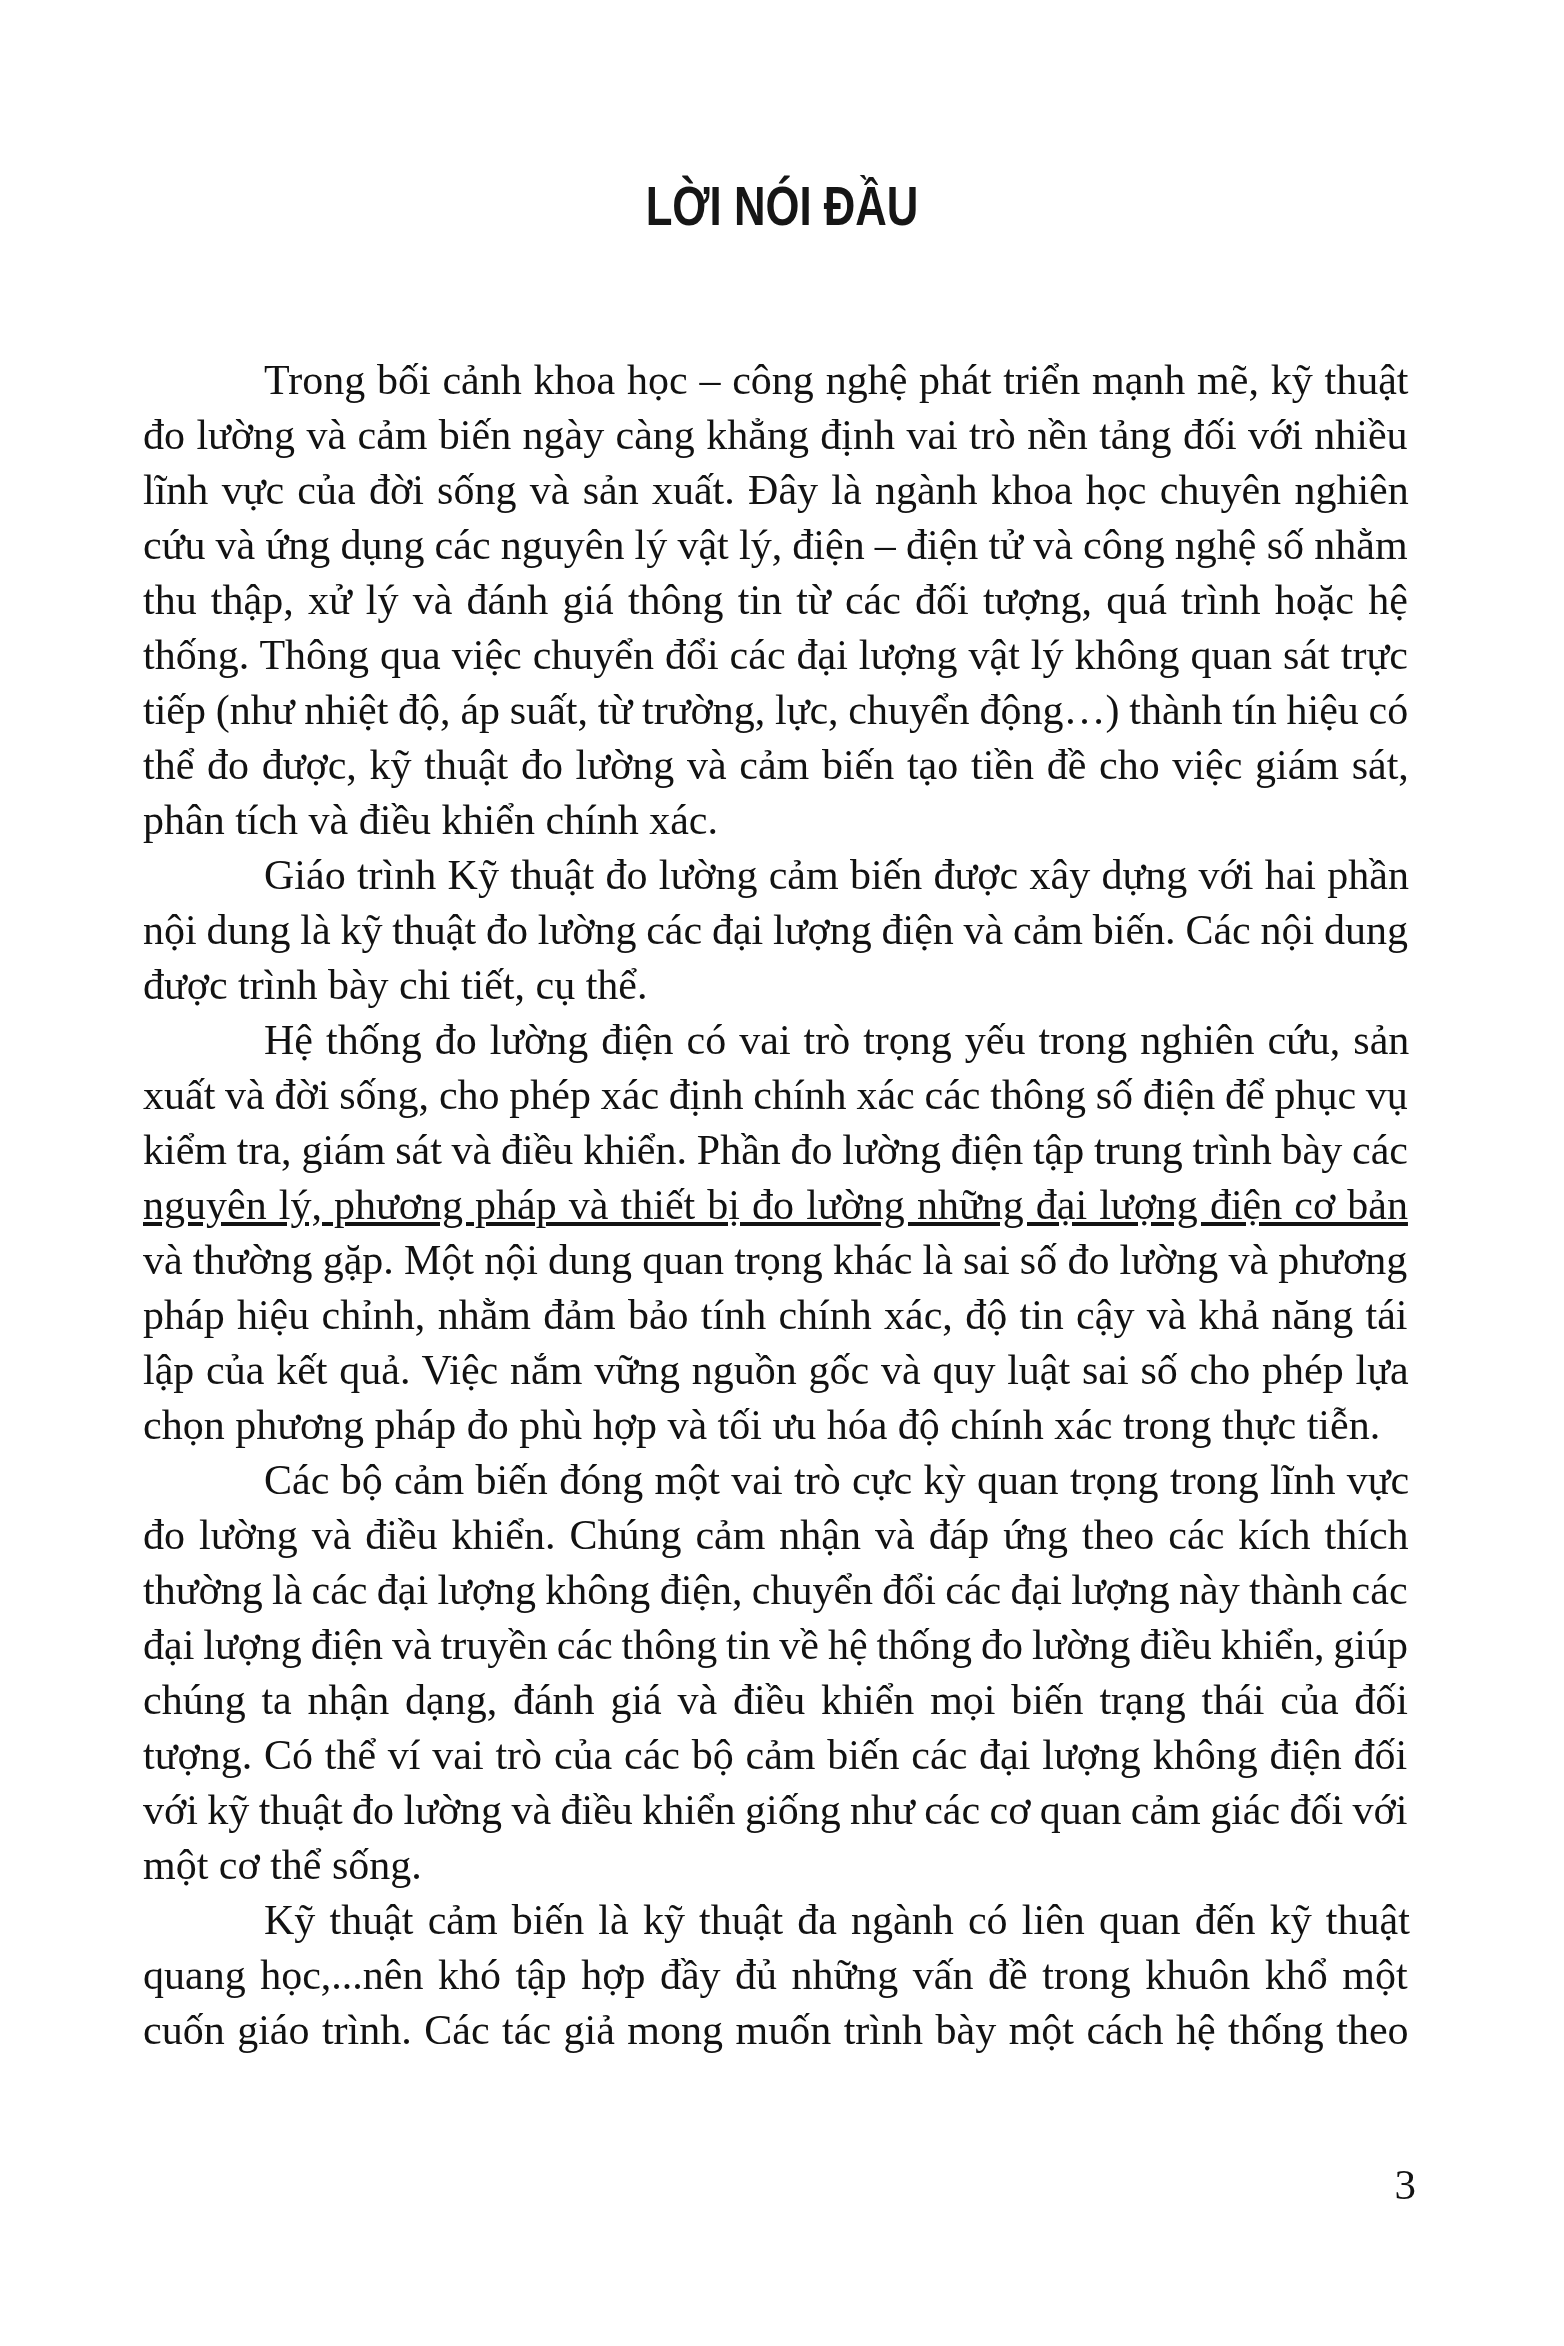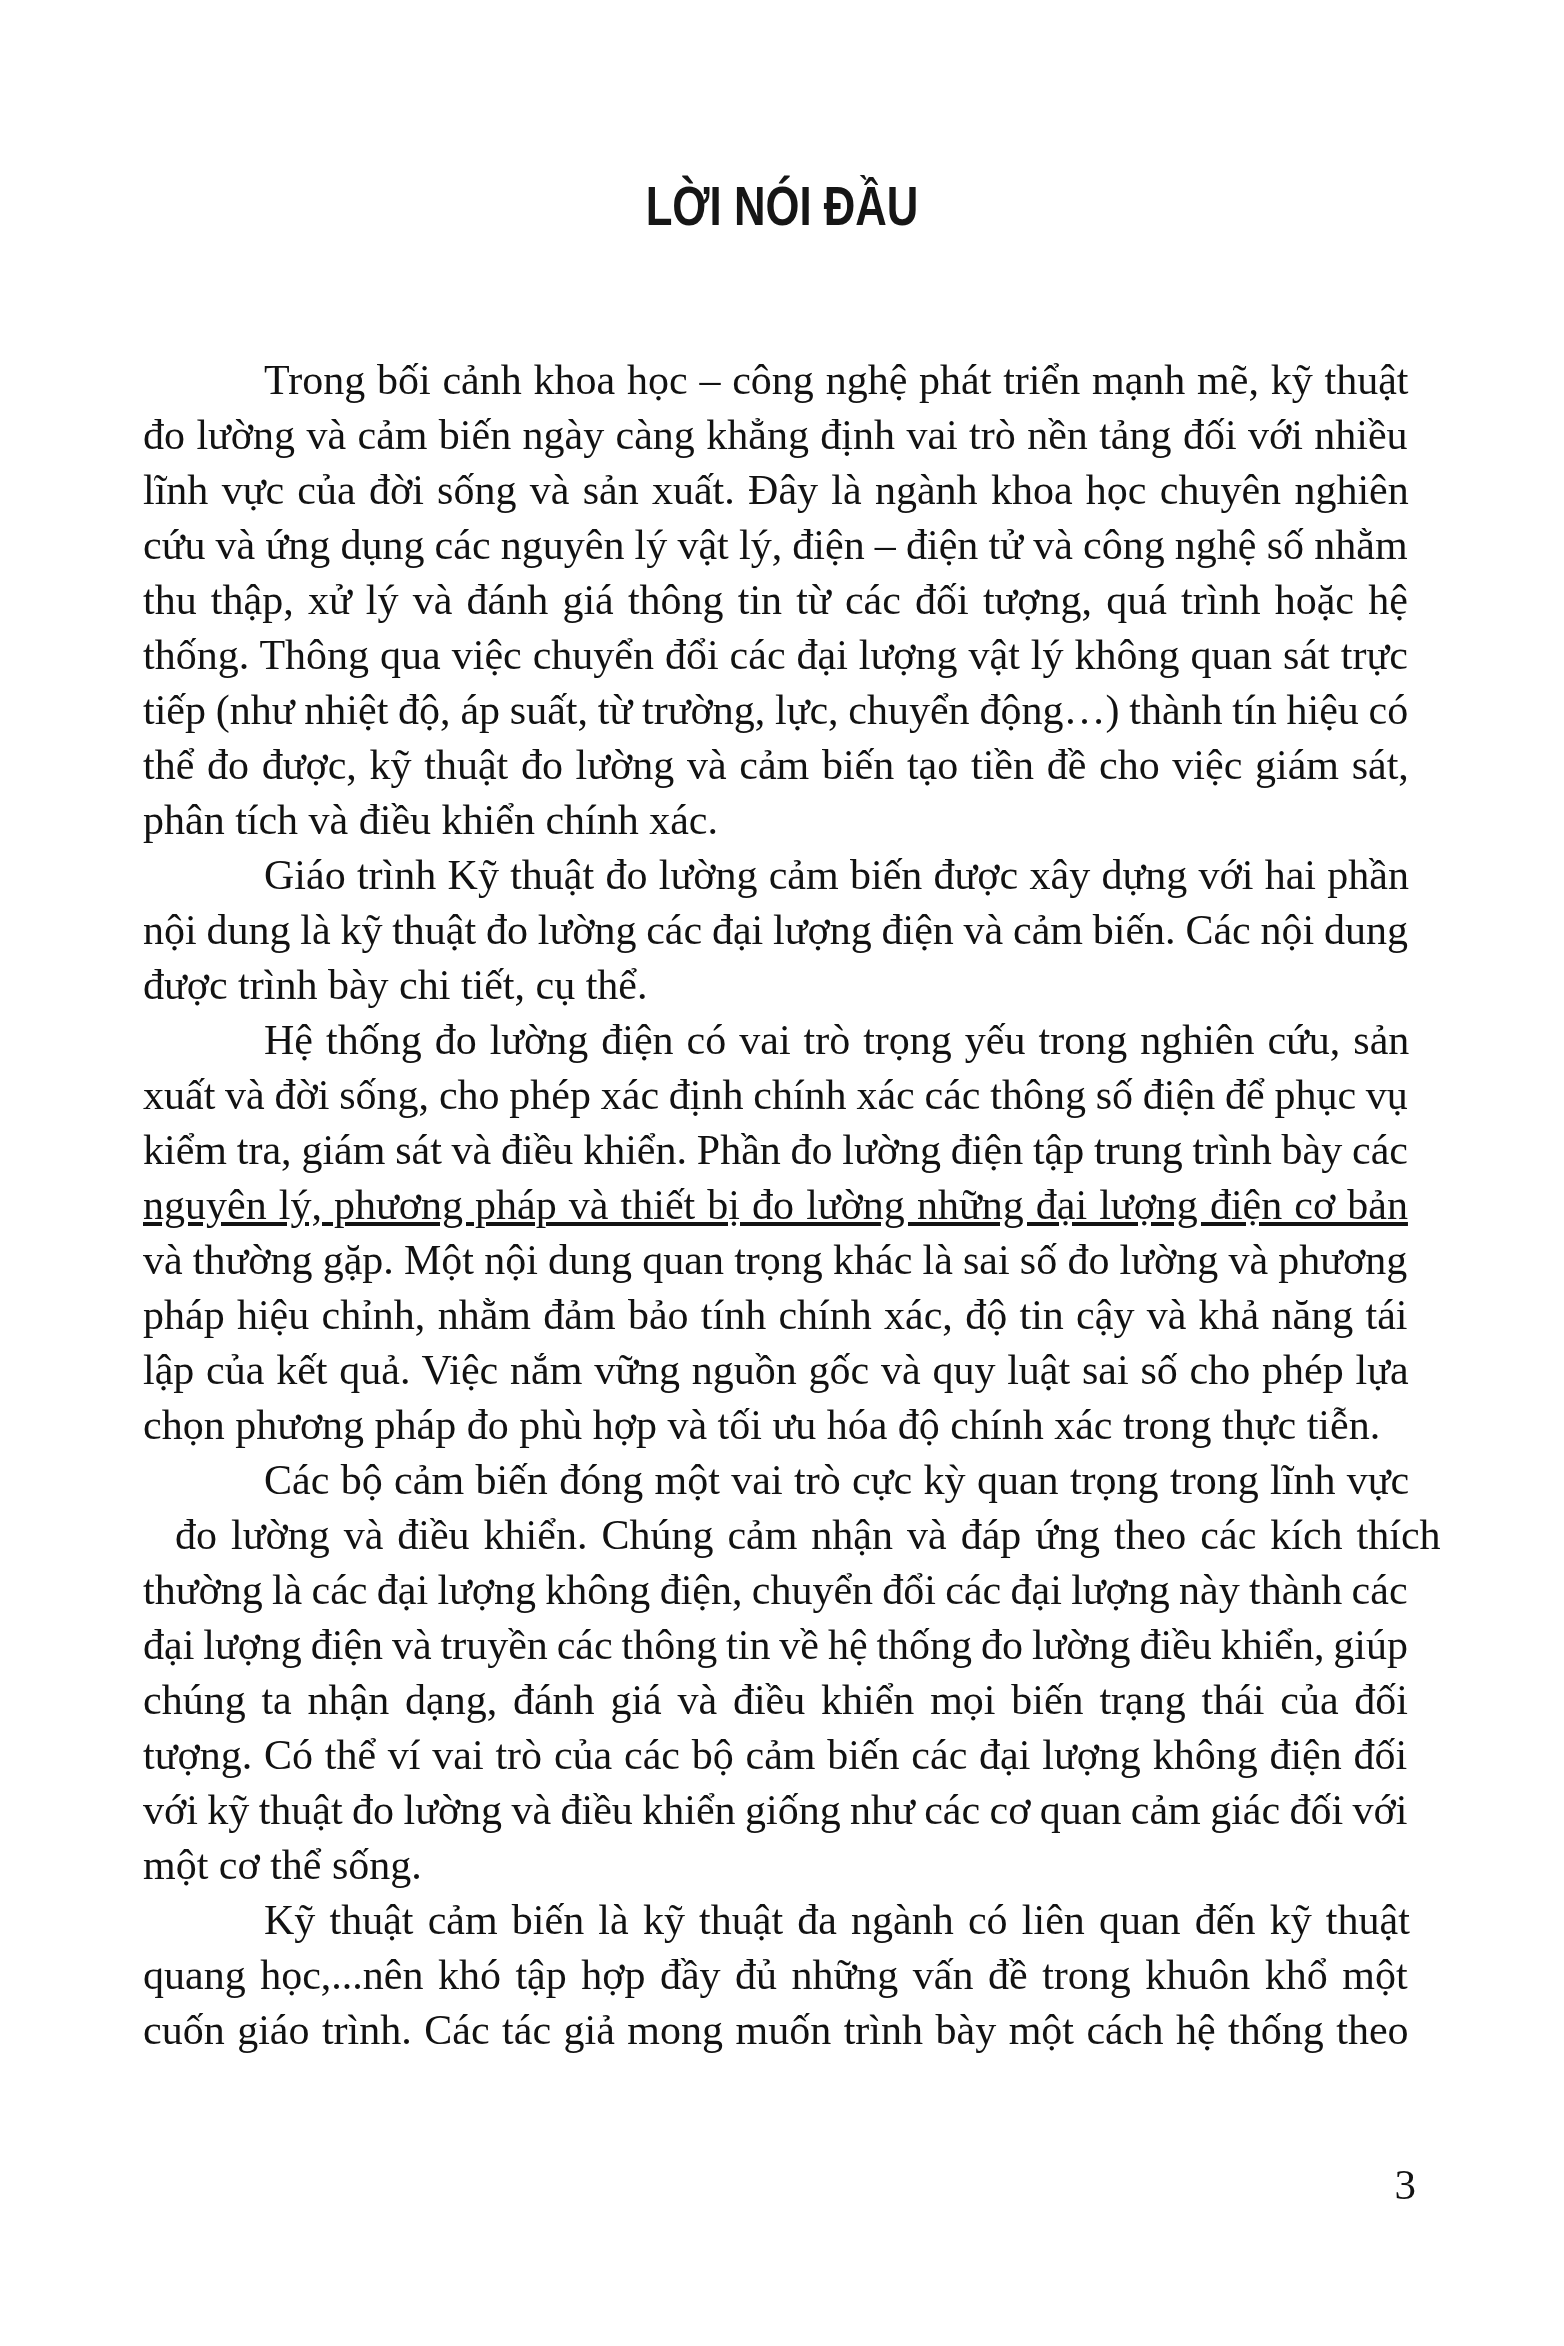--- a/index.html
+++ b/index.html
@@ -83,21 +83,21 @@
       <div class="line"><span>được trình bày chi tiết, cụ thể.</span></div>
       <div class="line first"><span style="word-spacing: 2.5px;">Hệ thống đo lường điện có vai trò trọng yếu trong nghiên cứu, sản</span></div>
       <div class="line"><span style="word-spacing: -0.7px;">xuất và đời sống, cho phép xác định chính xác các thông số điện để phục vụ</span></div>
       <div class="line"><span style="word-spacing: -0.7px;">kiểm tra, giám sát và điều khiển. Phần đo lường điện tập trung trình bày các</span></div>
       <div class="line"><span style="word-spacing: 1.6px; text-decoration: underline;">nguyên lý, phương pháp và thiết bị đo lường những đại lượng điện cơ bản</span></div>
       <div class="line"><span style="word-spacing: -0.3px;">và thường gặp. Một nội dung quan trọng khác là sai số đo lường và phương</span></div>
       <div class="line"><span style="word-spacing: 1.8px;">pháp hiệu chỉnh, nhằm đảm bảo tính chính xác, độ tin cậy và khả năng tái</span></div>
       <div class="line"><span style="word-spacing: 1.3px;">lập của kết quả. Việc nắm vững nguồn gốc và quy luật sai số cho phép lựa</span></div>
       <div class="line"><span>chọn phương pháp đo phù hợp và tối ưu hóa độ chính xác trong thực tiễn.</span></div>
       <div class="line first"><span style="word-spacing: 0.9px;">Các bộ cảm biến đóng một vai trò cực kỳ quan trọng trong lĩnh vực</span></div>
-      <div class="line"><span style="word-spacing: 3.5px; margin-left: 32px;">đo lường và điều khiển. Chúng cảm nhận và đáp ứng theo các kích thích</span></div>
+      <div class="line"><span style="word-spacing: 3.5px;">đo lường và điều khiển. Chúng cảm nhận và đáp ứng theo các kích thích</span></div>
       <div class="line"><span style="word-spacing: -1.2px;">thường là các đại lượng không điện, chuyển đổi các đại lượng này thành các</span></div>
       <div class="line"><span style="word-spacing: -1.6px;">đại lượng điện và truyền các thông tin về hệ thống đo lường điều khiển, giúp</span></div>
       <div class="line"><span style="word-spacing: 5.3px;">chúng ta nhận dạng, đánh giá và điều khiển mọi biến trạng thái của đối</span></div>
       <div class="line"><span style="word-spacing: 1.3px;">tượng. Có thể ví vai trò của các bộ cảm biến các đại lượng không điện đối</span></div>
       <div class="line"><span style="word-spacing: -1.1px;">với kỹ thuật đo lường và điều khiển giống như các cơ quan cảm giác đối với</span></div>
       <div class="line"><span>một cơ thể sống.</span></div>
       <div class="line first"><span style="word-spacing: 3.7px;">Kỹ thuật cảm biến là kỹ thuật đa ngành có liên quan đến kỹ thuật</span></div>
       <div class="line"><span style="word-spacing: 4px;">quang học,...nên khó tập hợp đầy đủ những vấn đề trong khuôn khổ một</span></div>
       <div class="line"><span style="word-spacing: 2px;">cuốn giáo trình. Các tác giả mong muốn trình bày một cách hệ thống theo</span></div>
     </div>

